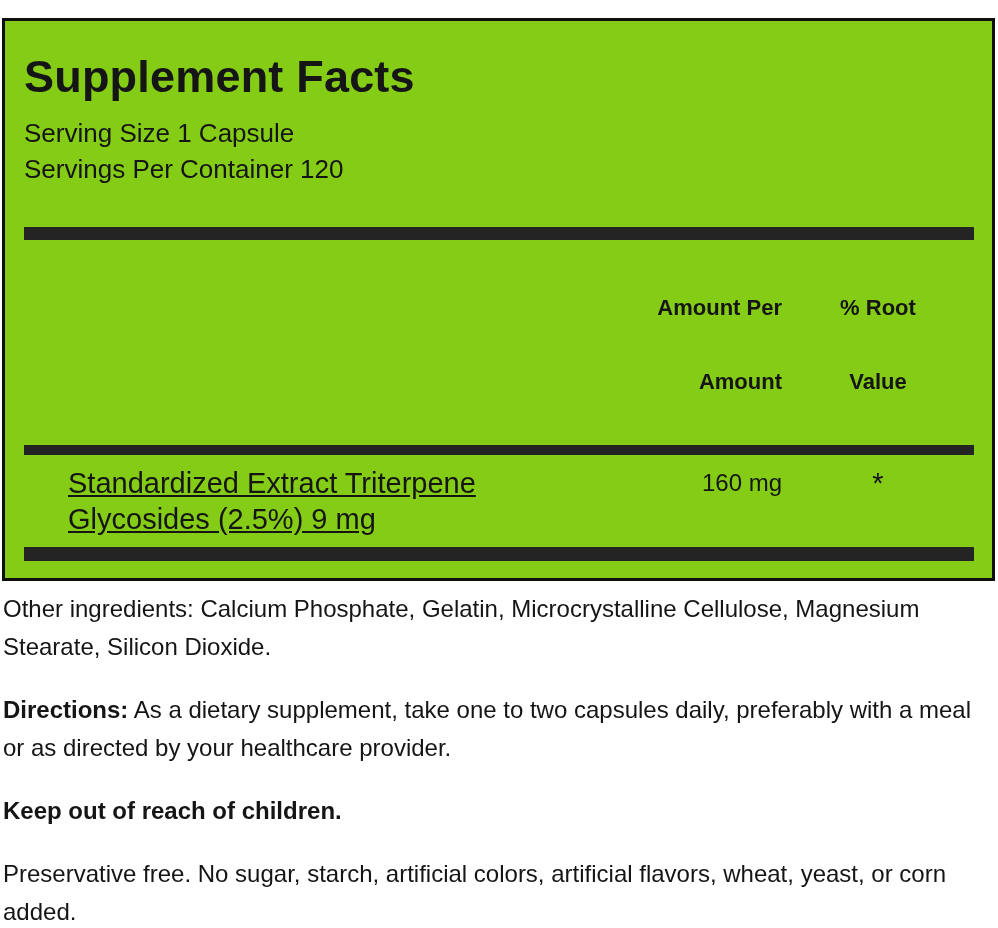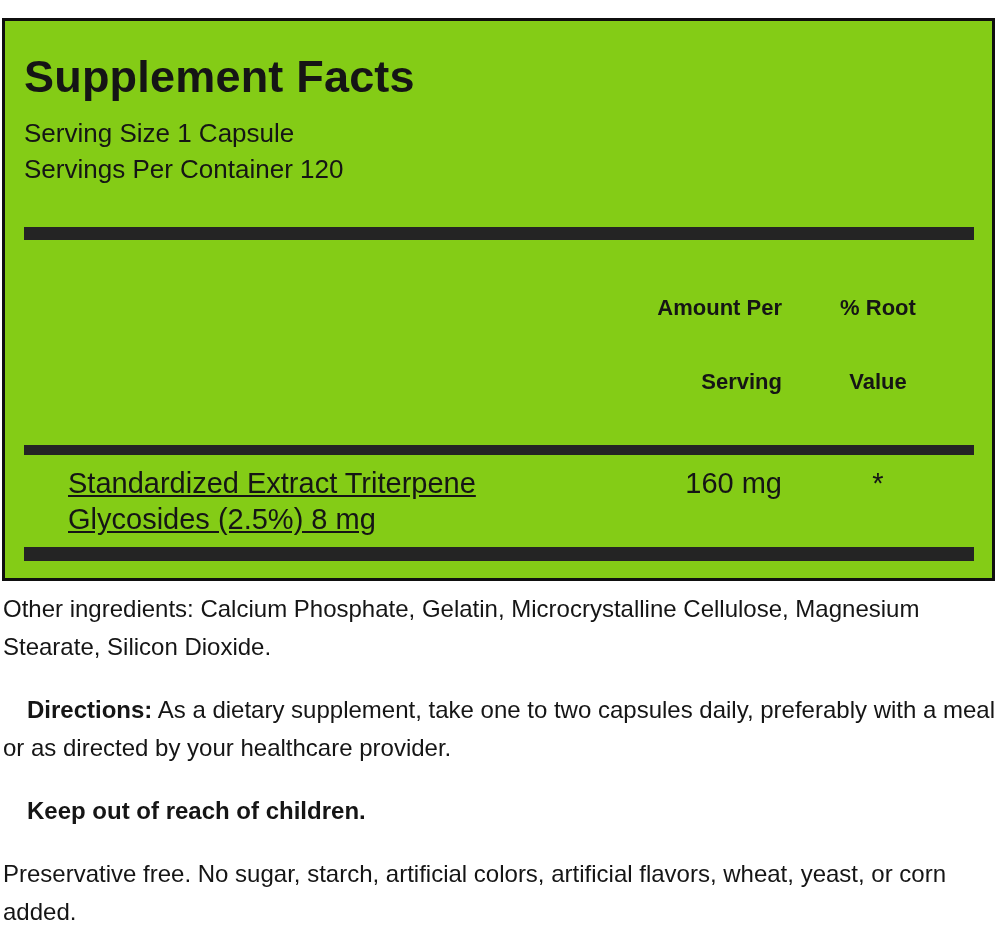--- a/index.html
+++ b/index.html
@@ -55,21 +55,21 @@
     white-space: pre-line;
   }
   .hdr-amount { text-align: right; }
   .hdr-dv     { text-align: center; }
 
   .ing-row { padding: 10px 0 10px; }
   .ing-name { font-size: 29px; line-height: 36px; }
   .ing-line { white-space: nowrap; }
   .ing-line.indent { padding-left: 44px; text-decoration: underline; }
   .ing-amount {
-    font-size: 29px; line-height: 36px;
+    font-size: 24px; line-height: 36px;
     text-align: right; white-space: nowrap;
   }
   .ing-dv {
     font-size: 29px; line-height: 36px;
     text-align: center;
   }
 
   .footnote {
     margin-top: 27px;
     margin-left: -3px;
@@ -81,53 +81,53 @@
   
   .below {
     position: absolute;
     left: 3px; top: 590px;
     width: 994px;
     font-size: 24px;
     line-height: 38px;
   }
   .para { margin: 0 0 25px 0; }
   .para-line { white-space: nowrap; }
-  .bold { font-weight: 700; margin-left: 24px; }
+  .bold { font-weight: 700; }
 </style>
 </head>
 <body>
 
 <div class="panel">
   <div class="panel-title">Supplement Facts</div>
 
   <div class="serving-block">
     <div class="serving-line">Serving Size 1 Capsule</div>
     <div class="serving-line">Servings Per Container 120</div>
   </div>
 
   <div class="bar bar-top"></div>
 
   <div class="grid hdr-row">
     <div></div>
     <div class="hdr hdr-amount">
       <div>Amount Per</div>
-      <div>Serving</div>
+      <div>Amount</div>
     </div>
     <div class="hdr hdr-dv">
       <div>% Root</div>
       <div>Value</div>
     </div>
   </div>
 
   <div class="bar bar-mid"></div>
 
   <div class="grid ing-row">
     <div class="ing-name">
       <div class="ing-line indent">Standardized Extract Triterpene</div>
-      <div class="ing-line indent">Glycosides (2.5%) 8 mg</div>
+      <div class="ing-line indent">Glycosides (2.5%) 9 mg</div>
     </div>
     <div class="ing-amount">160 mg</div>
     <div class="ing-dv">*</div>
   </div>
 
   <div class="bar bar-bottom"></div>
 
 </div>
 
 <div class="below">

